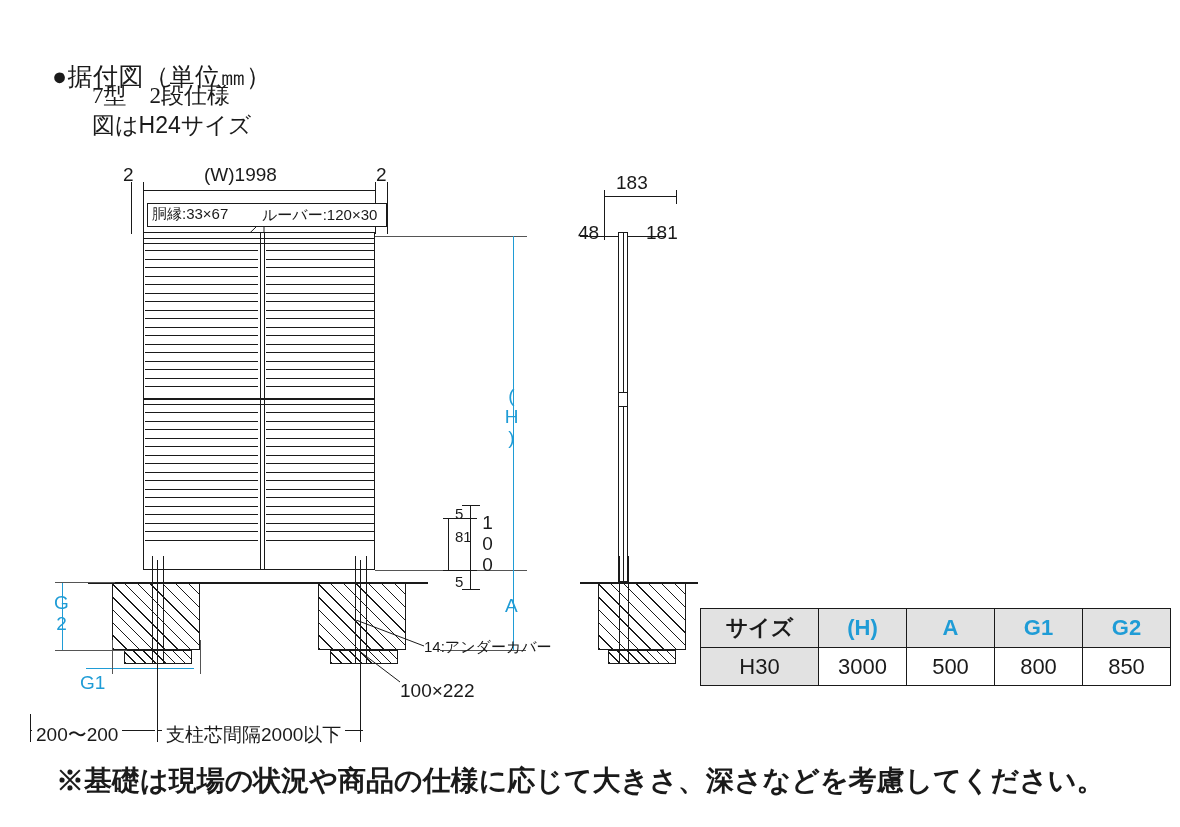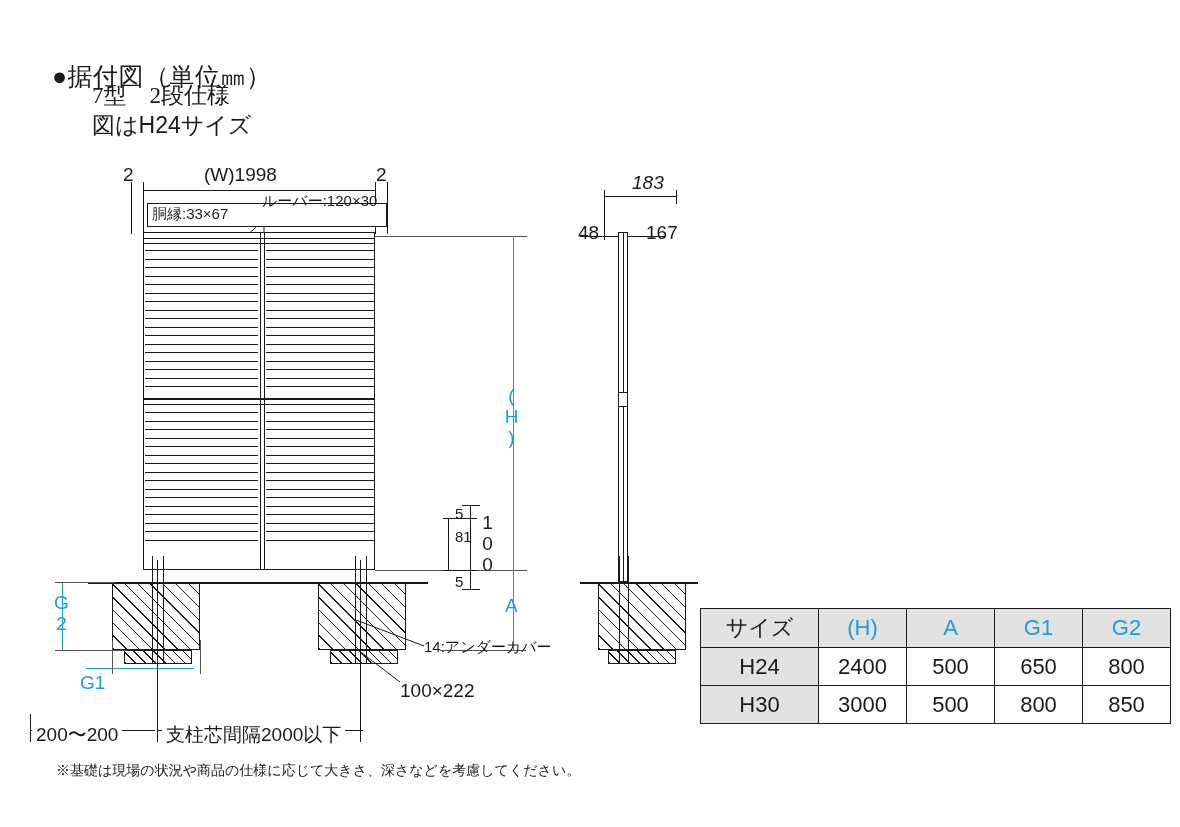--- a/index.html
+++ b/index.html
@@ -11,21 +11,21 @@
     color:#1a1a1a;
     position:relative;
     overflow:hidden;
   }
   .abs { position:absolute; }
   .ttl { font-size:25px; letter-spacing:0.5px; }
   .sub { font-size:23px; line-height:1.35; }
   .dim { font-size:19px; }
   .dimsm { font-size:15px; }
   .blue { color:#1f9cd6; }
-  .note { font-size:14px; }
+  .note { font-size:28px;font-weight:bold; }
 
   
   .ln { position:absolute; background:#1a1a1a; }
   .hl { height:1px; }
   .vl { width:1px; }
   .blueln { background:#1f9cd6; }
   .thin { background:#555; }
 
   
   .panel { position:absolute; border:1px solid #1a1a1a; background:#fff; }
@@ -51,21 +51,21 @@
     font-size:22px;
   }
   table.spec th, table.spec td {
     border:1px solid #1a1a1a;
     text-align:center;
     padding:4px 0;
     width:88px;
     height:38px;
   }
   table.spec th.hdr-label, table.spec td.row-label { width:118px; background:#e2e2e2; }
-  table.spec thead th { background:#e2e2e2; color:#1f9cd6; font-weight:normal; }
+  table.spec thead th { background:#e2e2e2; color:#1f9cd6; font-weight:bold; }
   table.spec thead th.hdr-label { color:#1a1a1a; }
   table.spec td { background:#fff; }
 
   .vtext { writing-mode:vertical-rl; text-orientation:upright; }
 </style>
 </head>
 <body>
 
 <div class="abs ttl" style="left:52px; top:18px;margin-top:42px;">
   <span>●</span><span>据付図（単位㎜）</span>
@@ -79,21 +79,21 @@
 <div class="ln vl" style="left:375px; top:182px; height:52px;"></div>
 <div class="ln vl" style="left:131px; top:182px; height:52px;"></div>
 <div class="ln vl" style="left:387px; top:182px; height:52px;"></div>
 
 <div class="abs dim" style="left:123px; top:164px;">2</div>
 <div class="abs dim" style="left:376px; top:164px;">2</div>
 <div class="abs dim" style="left:204px; top:164px;">(W)1998</div>
 
 <div class="abs" style="left:147px; top:203px; width:240px; height:24px; border:1px solid #1a1a1a; background:#fff;"></div>
 <div class="abs dimsm" style="left:152px; top:205px;">胴縁:33×67</div>
-<div class="abs dimsm" style="left:262px; top:192px;">ルーバー:120×30</div>
+<div class="abs dimsm" style="left:262px; top:206px;">ルーバー:120×30</div>
 
 <div class="abs" style="left:228px; top:227px; width:30px; height:28px;">
   <svg width="30" height="28">
       <line x1="28" y1="0" x2="0" y2="27" stroke="#1a1a1a" stroke-width="1"></line>
     </svg>
 </div>
 <div class="abs" style="left:262px; top:227px; width:4px; height:30px;">
   <svg width="4" height="30">
       <line x1="2" y1="0" x2="2" y2="30" stroke="#1a1a1a" stroke-width="1"></line>
     </svg>
@@ -248,26 +248,26 @@
 <div class="ln hl" style="left:158px; top:730px; width:205px;"></div>
 <div class="ln vl" style="left:30px; top:714px; height:28px;"></div>
 <div class="ln vl" style="left:157px; top:560px; height:182px;"></div>
 <div class="ln vl" style="left:360px; top:560px; height:182px;"></div>
 <div class="abs dim" style="left:32px; top:722px; background:#fff; padding:0 4px;">200〜200</div>
 <div class="abs dim" style="left:162px; top:722px; background:#fff; padding:0 4px;">支柱芯間隔2000以下</div>
 
 <div class="ln hl" style="left:604px; top:196px; width:72px;"></div>
 <div class="ln vl" style="left:604px; top:190px; height:50px;"></div>
 <div class="ln vl" style="left:676px; top:190px; height:14px;"></div>
-<div class="abs dim" style="left:632px; top:172px;font-style:italic;">183</div>
+<div class="abs dim" style="left:616px; top:172px;">183</div>
 
 <div class="ln hl" style="left:580px; top:236px; width:40px;"></div>
 <div class="ln hl" style="left:626px; top:236px; width:40px;"></div>
 <div class="abs dim" style="left:578px; top:222px;">48</div>
-<div class="abs dim" style="left:646px; top:222px;">167</div>
+<div class="abs dim" style="left:646px; top:222px;">181</div>
 
 <div class="abs" style="left:618px; top:232px; width:10px; height:350px; border:1px solid #1a1a1a; background:#fff;"></div>
 <div class="ln vl" style="left:623px; top:232px; height:160px;"></div>
 <div class="ln hl" style="left:618px; top:392px; width:10px;"></div>
 <div class="ln hl" style="left:618px; top:406px; width:10px;"></div>
 <div class="ln vl" style="left:623px; top:406px; height:176px;"></div>
 
 <div class="ln hl" style="left:580px; top:582px; width:118px; height:2px;"></div>
 <div class="hatch" style="left:598px; top:582px; width:88px; height:68px;"></div>
 <div class="hatch2" style="left:608px; top:650px; width:68px; height:14px;"></div>
@@ -279,27 +279,20 @@
     <tr>
       <th class="hdr-label">サイズ</th>
       <th>(H)</th>
       <th>A</th>
       <th>G1</th>
       <th>G2</th>
     </tr>
   </thead>
   <tbody>
     <tr>
-      <td class="row-label">H24</td>
-      <td>2400</td>
-      <td>500</td>
-      <td>650</td>
-      <td>800</td>
-    </tr>
-    <tr>
       <td class="row-label">H30</td>
       <td>3000</td>
       <td>500</td>
       <td>800</td>
       <td>850</td>
     </tr>
   </tbody>
 </table>
 
 <div class="abs note" style="left:56px; top:762px;">※基礎は現場の状況や商品の仕様に応じて大きさ、深さなどを考慮してください。</div>

